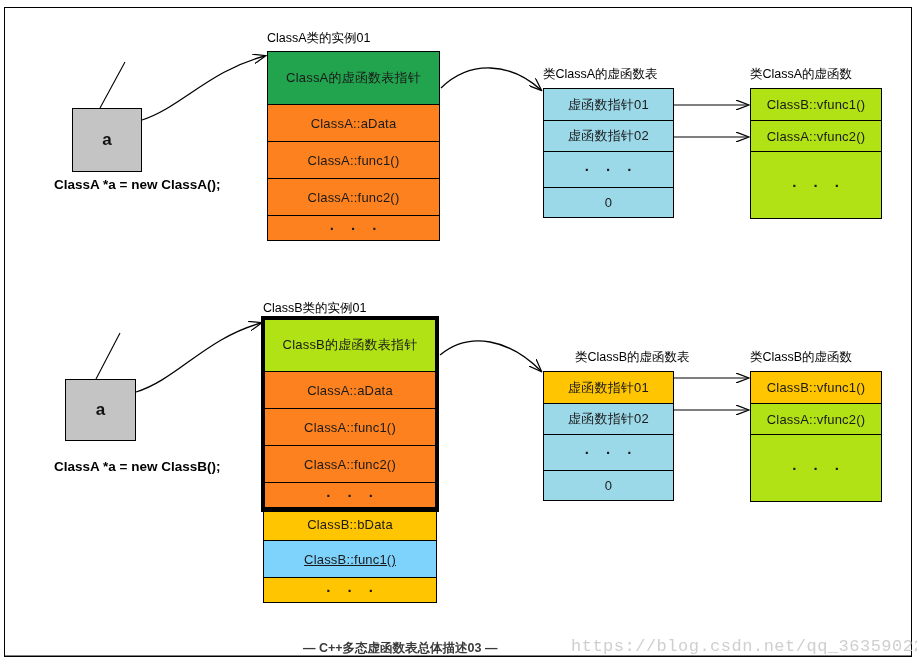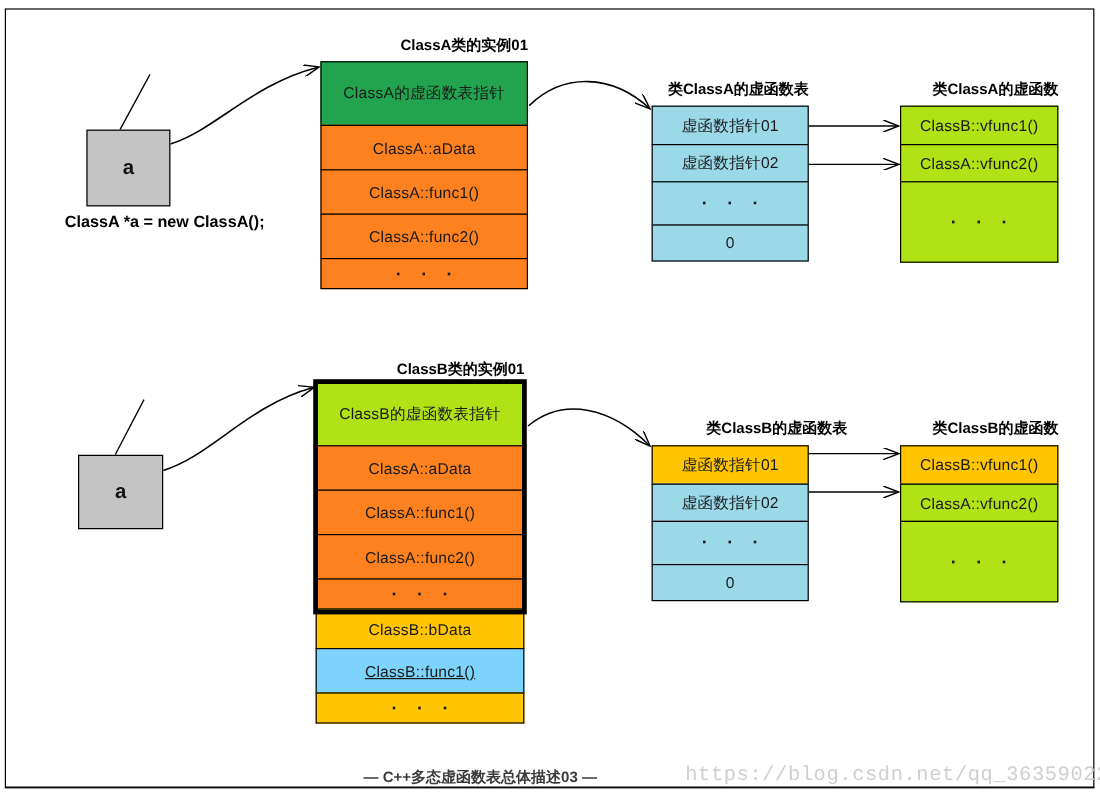--- a/index.html
+++ b/index.html
@@ -57,24 +57,24 @@
     letter-spacing: 6px;
     font-weight: 700;
     padding-left: 6px;
   }
   .c-gray    { background: #C4C4C4; }
 
   
   .box-title {
     position: absolute;
     font-size: 12.5px;
-    font-weight: 700;
+    font-weight: 400;
     color: #000000;
     white-space: nowrap;
-    text-align: right;
+    text-align: left;
   }
 
   
   .var-box {
     position: absolute;
     border: 1px solid #000000;
     box-sizing: border-box;
     display: flex;
     align-items: center;
     justify-content: center;
@@ -200,20 +200,21 @@
         <span>ClassA::vfunc2()</span>
       </div>
       <div class="cell" style="height: 68px; background: rgb(176, 226, 21);">
         <span class="dots">· · ·</span>
       </div>
     </div>
 
   <div class="var-box c-gray" style="left:65px; top:379px; width:71px; height:62px;">
     <span>a</span>
   </div>
+  <div class="code-line" style="left:22px; top:459px;">ClassA *a = new ClassB();</div>
 
   <div class="box-title" style="left:263px; top:300px; width:174px;">ClassB类的实例01</div>
   <div class="col" id="bot-instance" style="left:263px; top:318px; width:174px;">
       <div class="cell" style="height: 54px; background: rgb(176, 226, 21);">
         <span>ClassB的虚函数表指针</span>
       </div>
       <div class="cell" style="height: 38px; background: rgb(253, 130, 31);">
         <span>ClassA::aData</span>
       </div>
       <div class="cell" style="height: 38px; background: rgb(253, 130, 31);">

